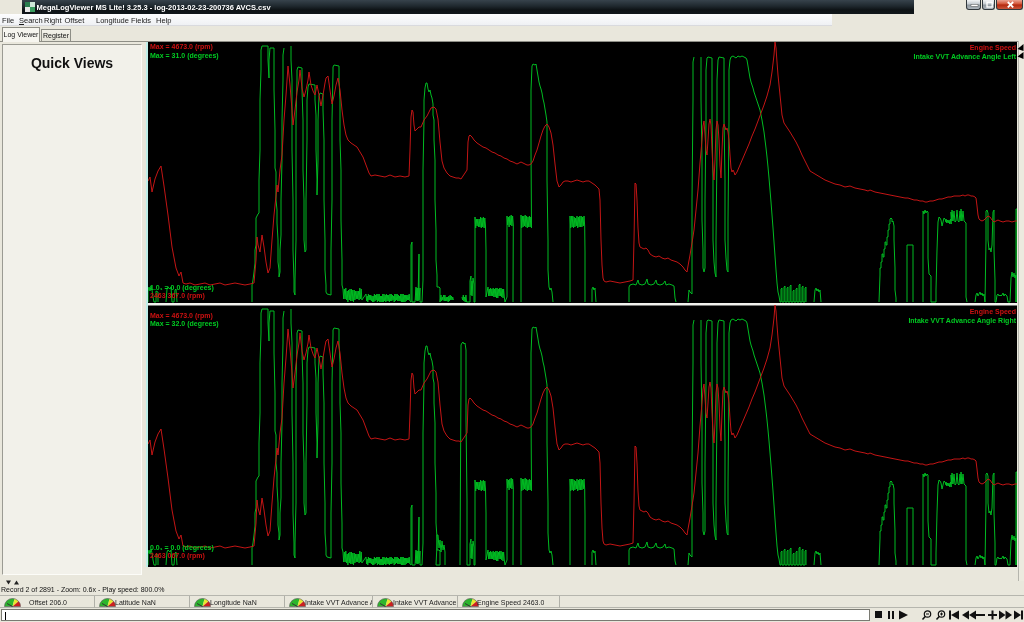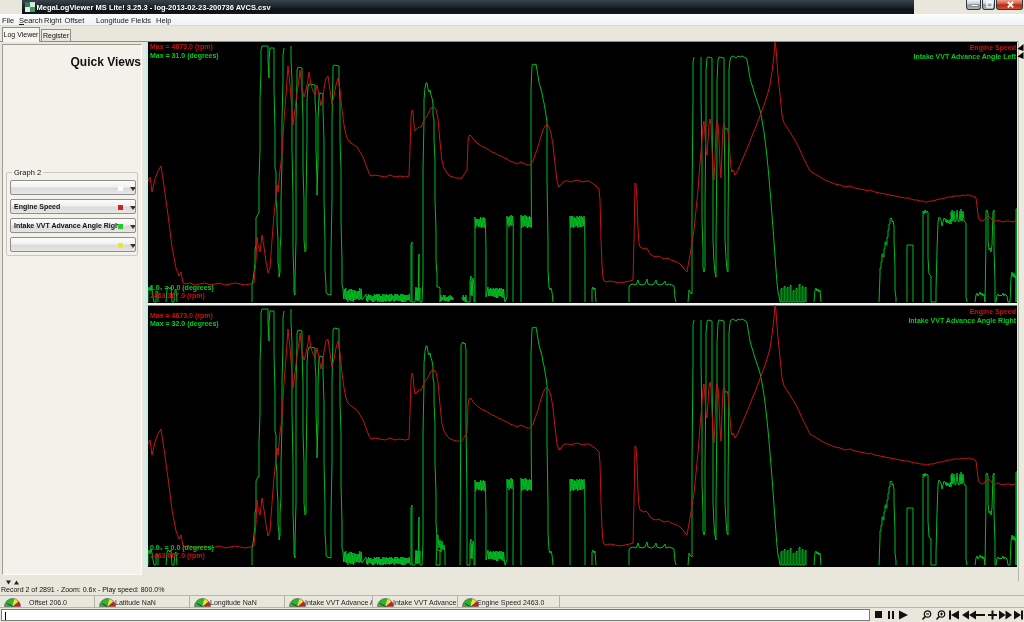--- a/index.html
+++ b/index.html
@@ -8,34 +8,34 @@
 #title{left:0;top:0;width:892px;height:14px;
  background:linear-gradient(#37434c,#1e272d 45%,#0e1316 70%,#11171b);margin-left:22px;}
 #title .txt{position:absolute;left:14.5px;top:2.5px;color:#fff;font-size:7.5px;font-weight:bold;
  letter-spacing:0px;white-space:nowrap}
 .winbtn{position:absolute;top:0;height:10px;border:1px solid #30373c;border-top:none;
  border-radius:0 0 3px 3px;background:linear-gradient(#f4f6f7,#c3cad0 45%,#8e979e 55%,#aeb6bd)}
 .winbtn svg{display:block}
 #btnmin{left:966px;width:15px}#btnmax{left:982px;width:13px}
 #btncls{left:996px;width:27px;background:linear-gradient(#eaa392,#d55c40 40%,#b5290f 55%,#c8553a)}
 
-#menu{left:0;top:14px;width:1024px;height:12px;
+#menu{left:0;top:14px;width:832px;height:12px;
  background:linear-gradient(#fdfdfe,#eff1f4);border-bottom:1px solid #d9dade;
  font-size:7.5px;color:#1a1a1a}
 #menu span{position:absolute;top:2px;white-space:nowrap}
 
 #tabs{left:0;top:26px;width:1024px;height:15px;background:#e9e7dc}
 .tab{position:absolute;border:1px solid #8e8e86;border-bottom:none;
  font-size:7px;text-align:center;color:#111;white-space:nowrap;
  background:linear-gradient(#fdfdfb,#ececdf)}
 
 #panel{left:2px;top:44px;width:140px;height:531px;background:#f2f1ea;
  border:1px solid #9b9b93;border-right-color:#fcfcf8;border-bottom-color:#fcfcf8}
-#qv{position:absolute;left:0;top:10px;width:138px;text-align:right;
- font-size:12px;font-weight:bold;color:#111}
+#qv{position:absolute;left:0;top:10px;width:138px;text-align:center;
+ font-size:14px;font-weight:bold;color:#111}
 .grp{position:absolute;left:3px;width:132px;height:84px;
  border:1px solid #c9c9bf;border-radius:2px}
 .grplab{position:absolute;left:5px;top:-5px;background:#f2f1ea;padding:0 2px;
  font-size:7.5px;color:#111}
 .combo{position:absolute;left:3px;width:126px;height:15px;
  border:1px solid #8f8f8f;border-radius:2px;
  background:linear-gradient(#fcfcfc,#f1f1f1 45%,#dadada 55%,#e6e6e6);
  font-size:7px;font-weight:bold;color:#111;line-height:14px;padding-left:3px;white-space:nowrap;overflow:hidden}
 .sq{position:absolute;top:5px;left:107px;width:5px;height:5px}
 .arr{position:absolute;top:6px;left:119px;width:0;height:0;
@@ -89,33 +89,20 @@
  <span style="left:96px">Longitude Fields</span>
  <span style="left:156px">Help</span>
 </div>
 <div class="abs" id="tabs">
  <div class="tab" style="left:2px;top:1px;width:38px;height:15px;line-height:13px;background:#f6f5ef;z-index:2">Log Viewer</div>
  <div class="tab" style="left:41px;top:3px;width:30px;height:13px;line-height:11px;background:linear-gradient(#f3f2ea,#e2e1d5)">Register</div>
  <div class="abs" style="left:0;top:15px;width:1024px;height:1px;background:#8e8e86"></div>
 </div>
 <div class="abs" id="panel">
     <div id="qv">Quick Views</div>
-<div class="grp" style="top:127px">
-      <span class="grplab">Graph 2</span>
-<div class="combo" style="top:7px">
-        <span class="sq" style="background:#ffffff"></span>
-        <span class="arr"></span>
-      </div>
-<div class="combo" style="top:26px">Engine Speed<span class="sq" style="background:#cc2222"></span><span class="arr"></span></div>
-<div class="combo" style="top:45px">Intake VVT Advance Angle Righ<span class="sq" style="background:#22cc22"></span><span class="arr"></span></div>
-<div class="combo" style="top:64px">
-        <span class="sq" style="background:#e8e832"></span>
-        <span class="arr"></span>
-      </div>
-</div>
 </div>
 <div class="abs" id="cursor"></div>
 <div class="abs" id="rstrip"></div>
 <svg class="abs" id="graph" width="869" height="525" viewBox="0 0 869 525">
 <rect x="0" y="0" width="869" height="525" fill="#000"></rect>
 <polyline points="0,260 0,249 1,245 2,249 3,244 4,248 5,255 6,260 8,260 8,249 10,250 10,260" fill="none" stroke="#00bb22" stroke-width="1"></polyline>
 <polyline points="18,260 19,247 20,245 22,247 23,245 24,260 26,260 27,248 28,247 29,260" fill="none" stroke="#00bb22" stroke-width="1"></polyline>
 <polyline points="104,260 104,243 105,238 106,230 107,221 107,208 108,203 108,176 110,172 111,171 111,138 112,108 112,58 113,28 113,8 114,4 120,4 120,18 121,36 121,18 122,6 126,6 126,48 127,88 127,126 128,130 128,158 129,168 129,181 130,198 130,220 131,228 131,235 132,230 132,208 133,193 133,158 134,118 134,78 135,38 135,13 136,6" fill="none" stroke="#00bb22" stroke-width="1"></polyline>
 <polyline points="143,4 143,18 144,38 144,108 145,158 145,208 146,238 146,250 147,253 147,238 148,198 148,78 149,38 149,28 150,25 154,26 154,48 155,78 155,128 156,158 156,198 157,210 158,208 158,158 159,98 159,58 160,45 161,42 167,43 167,58 168,73 168,108 169,138 169,153 170,118 170,78 171,54 172,51 175,52 175,68 176,98 176,158 177,198 177,228 178,243 178,250 179,252 183,253 183,208 184,158 184,78 185,30 185,25 186,23 191,24 191,38 192,58 192,98 193,128 193,178 194,218 194,243 195,247 195.7,257 196.39999999999998,247 197.10000000000002,257 197.8,246 198.5,258 199.2,249 199.89999999999998,260 200.60000000000002,248 201.3,258 202.0,247 202.7,259 203.39999999999998,247 204.10000000000002,259 204.8,248 205.5,260 206.2,248 206.89999999999998,258 207.60000000000002,249 208.3,257 209.0,249 209.7,257 210.39999999999998,249 211.10000000000002,258 211.8,246 212.5,257 213.2,247 213.89999999999998,258 218,252 218.60000000000002,259 219.2,254 219.8,260 220.39999999999998,252 221.0,258 221.60000000000002,253 222.2,258 222.8,253 223.39999999999998,259 224.0,254 224.60000000000002,260 225.2,254 225.8,260 226.39999999999998,252 227.0,259 227.60000000000002,253 228.2,258 228.8,252 229.39999999999998,260 230.0,252 230.60000000000002,259 231.2,252 231.8,260 232.39999999999998,254 233.0,260 233.60000000000002,254 234.2,260 234.8,252 235.39999999999998,260 236.0,252 236.60000000000002,259 237.2,253 237.8,260 238.39999999999998,252 239.0,259 239.60000000000002,253 240.2,259 240.8,253 241.39999999999998,260 242.0,252 242.60000000000002,259 243.2,252 243.8,259 244.39999999999998,253 245.0,258 245.60000000000002,254 246.2,260 246.8,252 247.39999999999998,259 248.0,252 248.60000000000002,258 249.2,252 249.8,259 250.39999999999998,253 251.0,259 251.60000000000002,254 252.2,259 252.8,252 253.39999999999998,260 254.0,252 254.60000000000002,260 255.2,252 255.8,260 256.4,253 257.0,260 257.6,253 258.2,259 258.8,253 259.4,258 260.0,253 260.6,258 261.2,252 261.8,259 263,260 263,203 264,200 264,260 267,260 268,245 268,258 269,246 269,259 270,246 270,259 271,212 271,258 272,246 272,260 274,260 275,238 275,128 276,78 276,58 277,46 278,41 279,41 280,47 281,50 282,48 283,53 284,56 285,62 285,73 286,78 286,98 287,118 287,158 288,188 288,218 289,233 289,245 291,245 292,246 292,260 293,253 293.6,259 294.3,255 294.9,258 295.6,253 296.2,259 296.9,253 297.6,259 298.2,255 298.9,259 299.5,255 300.2,260 300.8,254 301.5,259 302.1,253 302.8,258 303.4,254 304.1,258 304.7,255 305.4,258" fill="none" stroke="#00bb22" stroke-width="1"></polyline>
 <polyline points="314,255 314.6,258 315.3,253 315.9,259 316.6,255 317.2,260 317.9,253 318.6,260 322,260 322,239 323,234 323,253 324,239 324,254 325,236 326,242 326,260 327,260 327,186 327,175 327.7,186 328.4,177 329.1,184 329.8,177 330.5,185 331.2,177 331.9,185 332.6,175 333.3,186 334.0,176 334.7,185 335.4,175 336.1,186 336.8,176 337.5,184 338,208 338,255 340,245 340.6,254 341.3,247 341.9,254 342.6,246 343.2,254 343.9,247 344.6,254 345.2,246 345.9,255 346.5,247 347.2,255 347.8,246 348.5,256 349.1,246 349.8,256 350.4,247 351.1,254 351.7,246 352.4,254 353.0,246 353.7,255 354.3,247 355.0,256 355.6,247 356.3,255 357,260 359,255 359,185 359,174 359.7,183 360.4,175 361.1,185 361.8,174 362.5,183 363.2,173 363.9,184 364.6,174 365.29999999999995,183 365,255 365,260" fill="none" stroke="#00bb22" stroke-width="1"></polyline>

